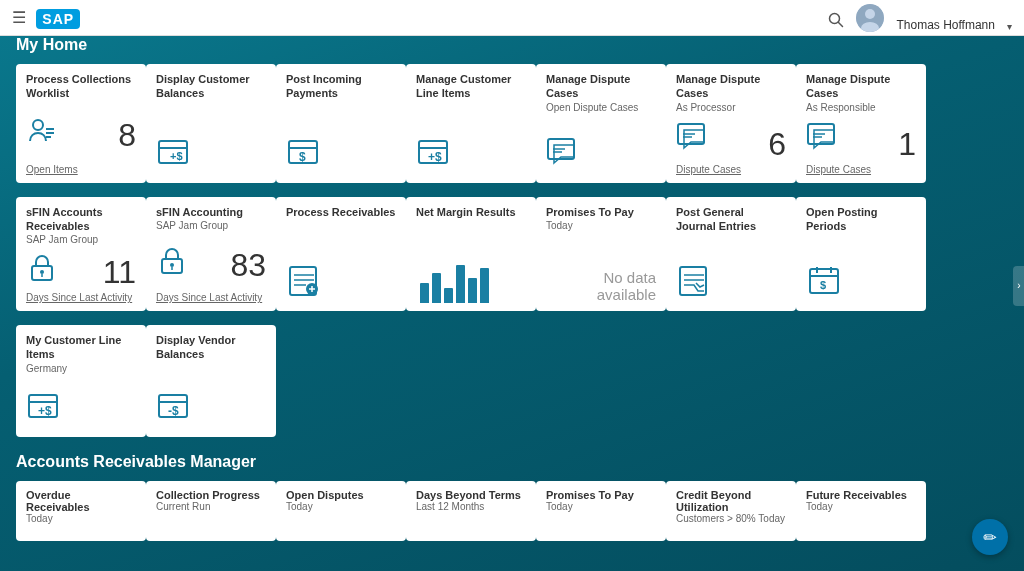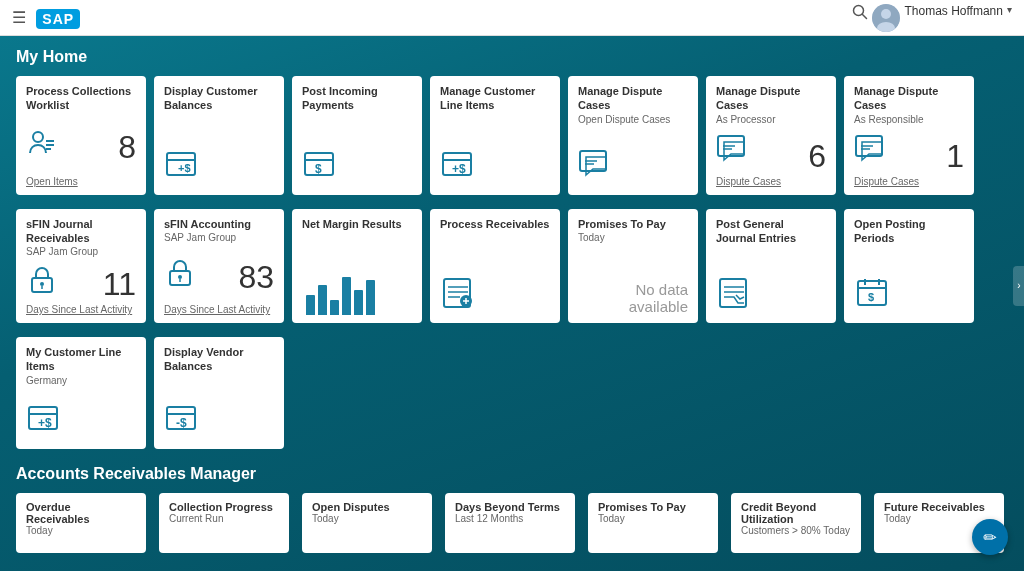--- a/index.html
+++ b/index.html
@@ -39,22 +39,22 @@
       background: #009de0;
       color: #fff;
       padding: 2px 6px;
       border-radius: 4px;
       font-size: 14px;
       font-weight: bold;
       letter-spacing: 1px;
     }
     .nav-right {
       display: flex;
-      align-items: flex-start;
-      gap: 4px;
+      align-items: flex-end;
+      gap: 12px;
     }
     .nav-search-icon {
       font-size: 16px;
       color: #555;
       cursor: pointer;
     }
     .nav-avatar {
       width: 28px;
       height: 28px;
       border-radius: 50%;
@@ -67,38 +67,37 @@
       overflow: hidden;
     }
     .nav-user-name {
       font-size: 12px;
       color: #333;
       cursor: pointer;
     }
 
     
     .main-content {
-      padding: 12px 16px;
+      padding: 0 16px;
       overflow-y: auto;
       height: calc(571px - 36px);
     }
 
     
     .section-title {
       color: #fff;
       font-size: 16px;
       font-weight: 600;
       margin-bottom: 10px;
     }
 
     
     .tile-grid {
       display: flex;
       flex-wrap: wrap;
-      gap: 8px;
       margin-bottom: 14px;
     }
 
     .tile {
       background: #fff;
       border-radius: 4px;
       width: 130px;
       min-height: 110px;
       padding: 8px 10px;
       cursor: pointer;
@@ -151,21 +150,21 @@
     .tile-no-data {
       font-size: 15px;
       color: #999;
       text-align: right;
       margin-top: 16px;
     }
 
     
     .bottom-tiles {
       display: flex;
-      gap: 13px;
+      gap: 0;
     }
     .bottom-tile {
       background: #fff;
       border-radius: 4px;
       width: 130px;
       min-height: 60px;
       padding: 8px 10px;
       cursor: pointer;
     }
     .bottom-tile-title {
@@ -365,21 +364,21 @@
       </div>
       <div class="tile-footer">Dispute Cases</div>
     </div>
 
   </div>
 
   <div class="tile-grid">
 
     <div class="tile">
       <div>
-        <div class="tile-title">sFIN Journal Receivables</div>
+        <div class="tile-title">sFIN Accounts Receivables</div>
         <div class="tile-subtitle">SAP Jam Group</div>
       </div>
       <div class="tile-body">
         <div class="tile-icon">
           <svg width="32" height="32" viewBox="0 0 32 32" fill="none">
             <rect x="6" y="14" width="20" height="14" rx="2" stroke="#1a7fa3" stroke-width="2" fill="none"></rect>
             <path d="M10 14 V10 a6 6 0 0 1 12 0 V14" stroke="#1a7fa3" stroke-width="2" fill="none"></path>
             <circle cx="16" cy="20" r="2" fill="#1a7fa3"></circle>
             <line x1="16" y1="22" x2="16" y2="25" stroke="#1a7fa3" stroke-width="1.5"></line>
           </svg>
@@ -399,57 +398,57 @@
           <svg width="32" height="32" viewBox="0 0 32 32" fill="none">
             <rect x="6" y="14" width="20" height="14" rx="2" stroke="#1a7fa3" stroke-width="2" fill="none"></rect>
             <path d="M10 14 V10 a6 6 0 0 1 12 0 V14" stroke="#1a7fa3" stroke-width="2" fill="none"></path>
             <circle cx="16" cy="20" r="2" fill="#1a7fa3"></circle>
             <line x1="16" y1="22" x2="16" y2="25" stroke="#1a7fa3" stroke-width="1.5"></line>
           </svg>
         </div>
         <div class="tile-number">83</div>
       </div>
       <div class="tile-footer">Days Since Last Activity</div>
+    </div>
+
+    <div class="tile">
+      <div>
+        <div class="tile-title">Process Receivables</div>
+      </div>
+      <div class="tile-body" style="margin-top:14px;">
+        <div class="tile-icon">
+          <svg width="36" height="36" viewBox="0 0 36 36" fill="none">
+            <rect x="4" y="4" width="26" height="28" rx="2" stroke="#1a7fa3" stroke-width="2" fill="none"></rect>
+            <line x1="8" y1="12" x2="28" y2="12" stroke="#1a7fa3" stroke-width="1.5"></line>
+            <line x1="8" y1="17" x2="28" y2="17" stroke="#1a7fa3" stroke-width="1.5"></line>
+            <line x1="8" y1="22" x2="20" y2="22" stroke="#1a7fa3" stroke-width="1.5"></line>
+            <circle cx="26" cy="26" r="6" fill="#1a7fa3"></circle>
+            <line x1="26" y1="23" x2="26" y2="29" stroke="#fff" stroke-width="1.5"></line>
+            <line x1="23" y1="26" x2="29" y2="26" stroke="#fff" stroke-width="1.5"></line>
+          </svg>
+        </div>
+      </div>
     </div>
 
     <div class="tile">
       <div>
         <div class="tile-title">Net Margin Results</div>
       </div>
       <div style="display:flex;align-items:flex-end;gap:3px;height:44px;margin-top:10px;padding:0 4px;">
         <div style="width:9px;height:20px;background:#1a7fa3;border-radius:1px 1px 0 0;"></div>
         <div style="width:9px;height:30px;background:#1a7fa3;border-radius:1px 1px 0 0;"></div>
         <div style="width:9px;height:15px;background:#1a7fa3;border-radius:1px 1px 0 0;"></div>
         <div style="width:9px;height:38px;background:#1a7fa3;border-radius:1px 1px 0 0;"></div>
         <div style="width:9px;height:25px;background:#1a7fa3;border-radius:1px 1px 0 0;"></div>
         <div style="width:9px;height:35px;background:#1a7fa3;border-radius:1px 1px 0 0;"></div>
       </div>
     </div>
 
     <div class="tile">
       <div>
-        <div class="tile-title">Process Receivables</div>
-      </div>
-      <div class="tile-body" style="margin-top:14px;">
-        <div class="tile-icon">
-          <svg width="36" height="36" viewBox="0 0 36 36" fill="none">
-            <rect x="4" y="4" width="26" height="28" rx="2" stroke="#1a7fa3" stroke-width="2" fill="none"></rect>
-            <line x1="8" y1="12" x2="28" y2="12" stroke="#1a7fa3" stroke-width="1.5"></line>
-            <line x1="8" y1="17" x2="28" y2="17" stroke="#1a7fa3" stroke-width="1.5"></line>
-            <line x1="8" y1="22" x2="20" y2="22" stroke="#1a7fa3" stroke-width="1.5"></line>
-            <circle cx="26" cy="26" r="6" fill="#1a7fa3"></circle>
-            <line x1="26" y1="23" x2="26" y2="29" stroke="#fff" stroke-width="1.5"></line>
-            <line x1="23" y1="26" x2="29" y2="26" stroke="#fff" stroke-width="1.5"></line>
-          </svg>
-        </div>
-      </div>
-    </div>
-
-    <div class="tile">
-      <div>
         <div class="tile-title">Promises To Pay</div>
         <div class="tile-subtitle">Today</div>
       </div>
       <div class="tile-no-data">No data available</div>
     </div>
 
     <div class="tile">
       <div>
         <div class="tile-title">Post General Journal Entries</div>
       </div>

